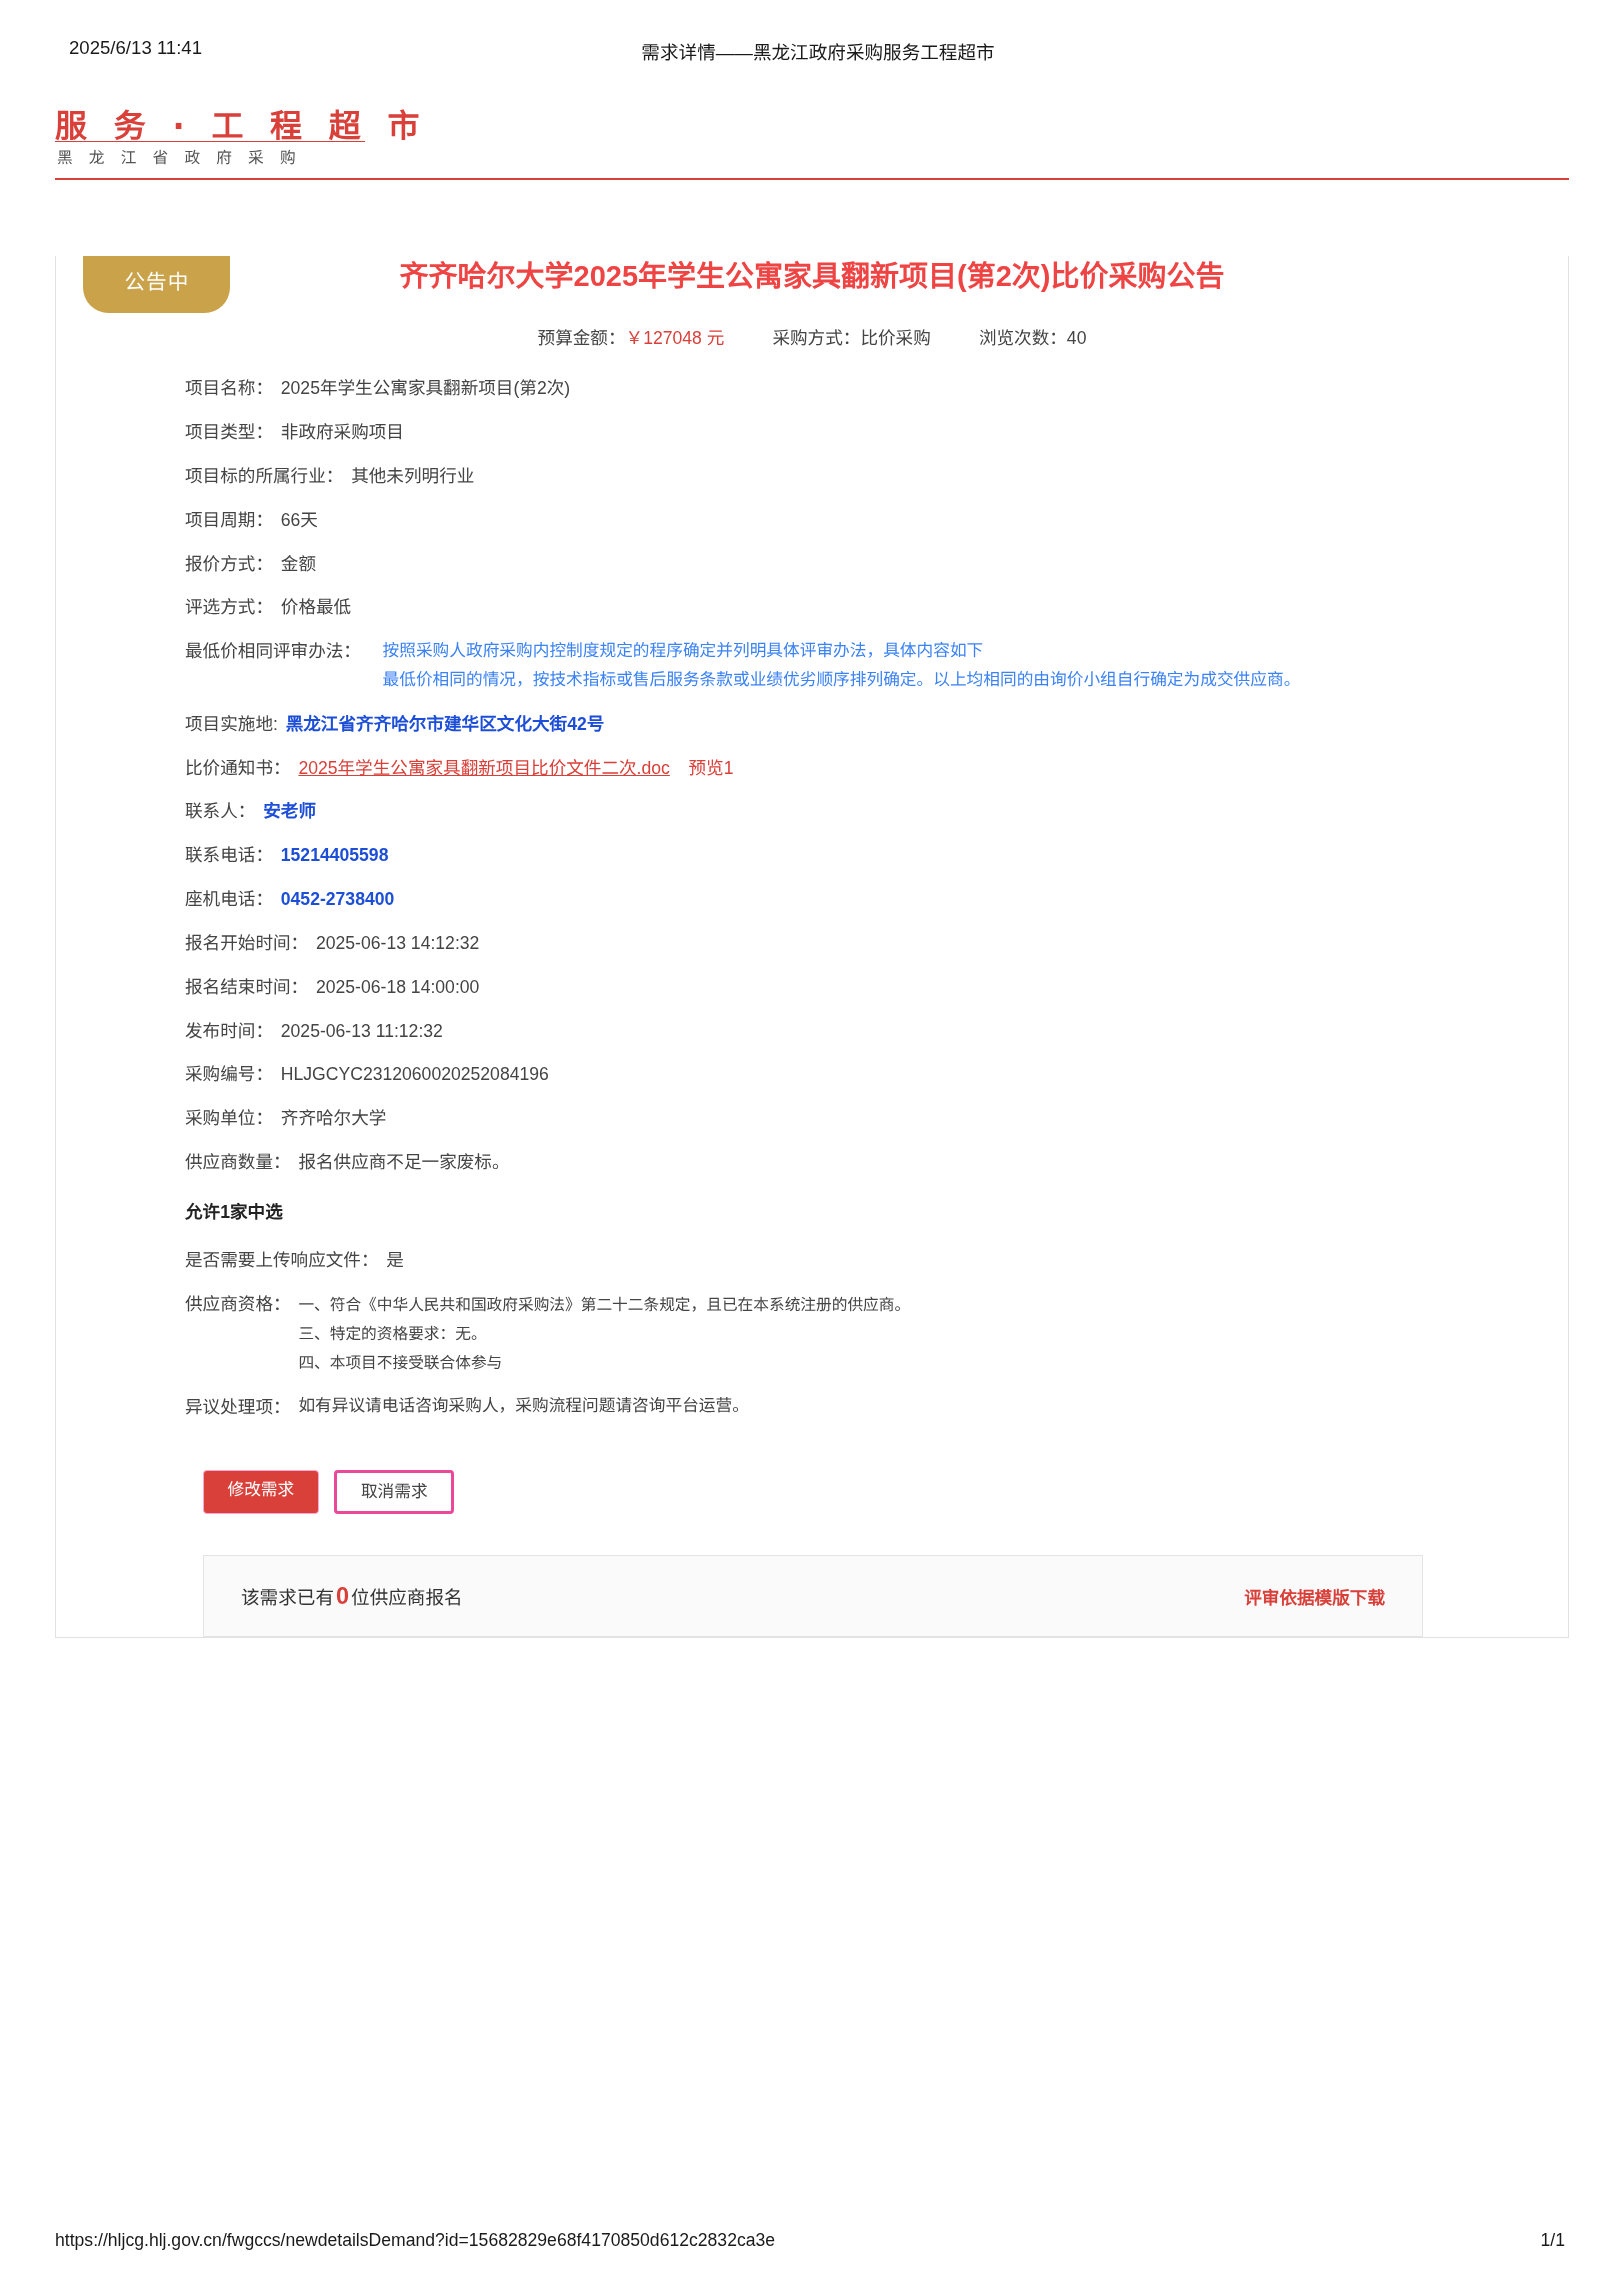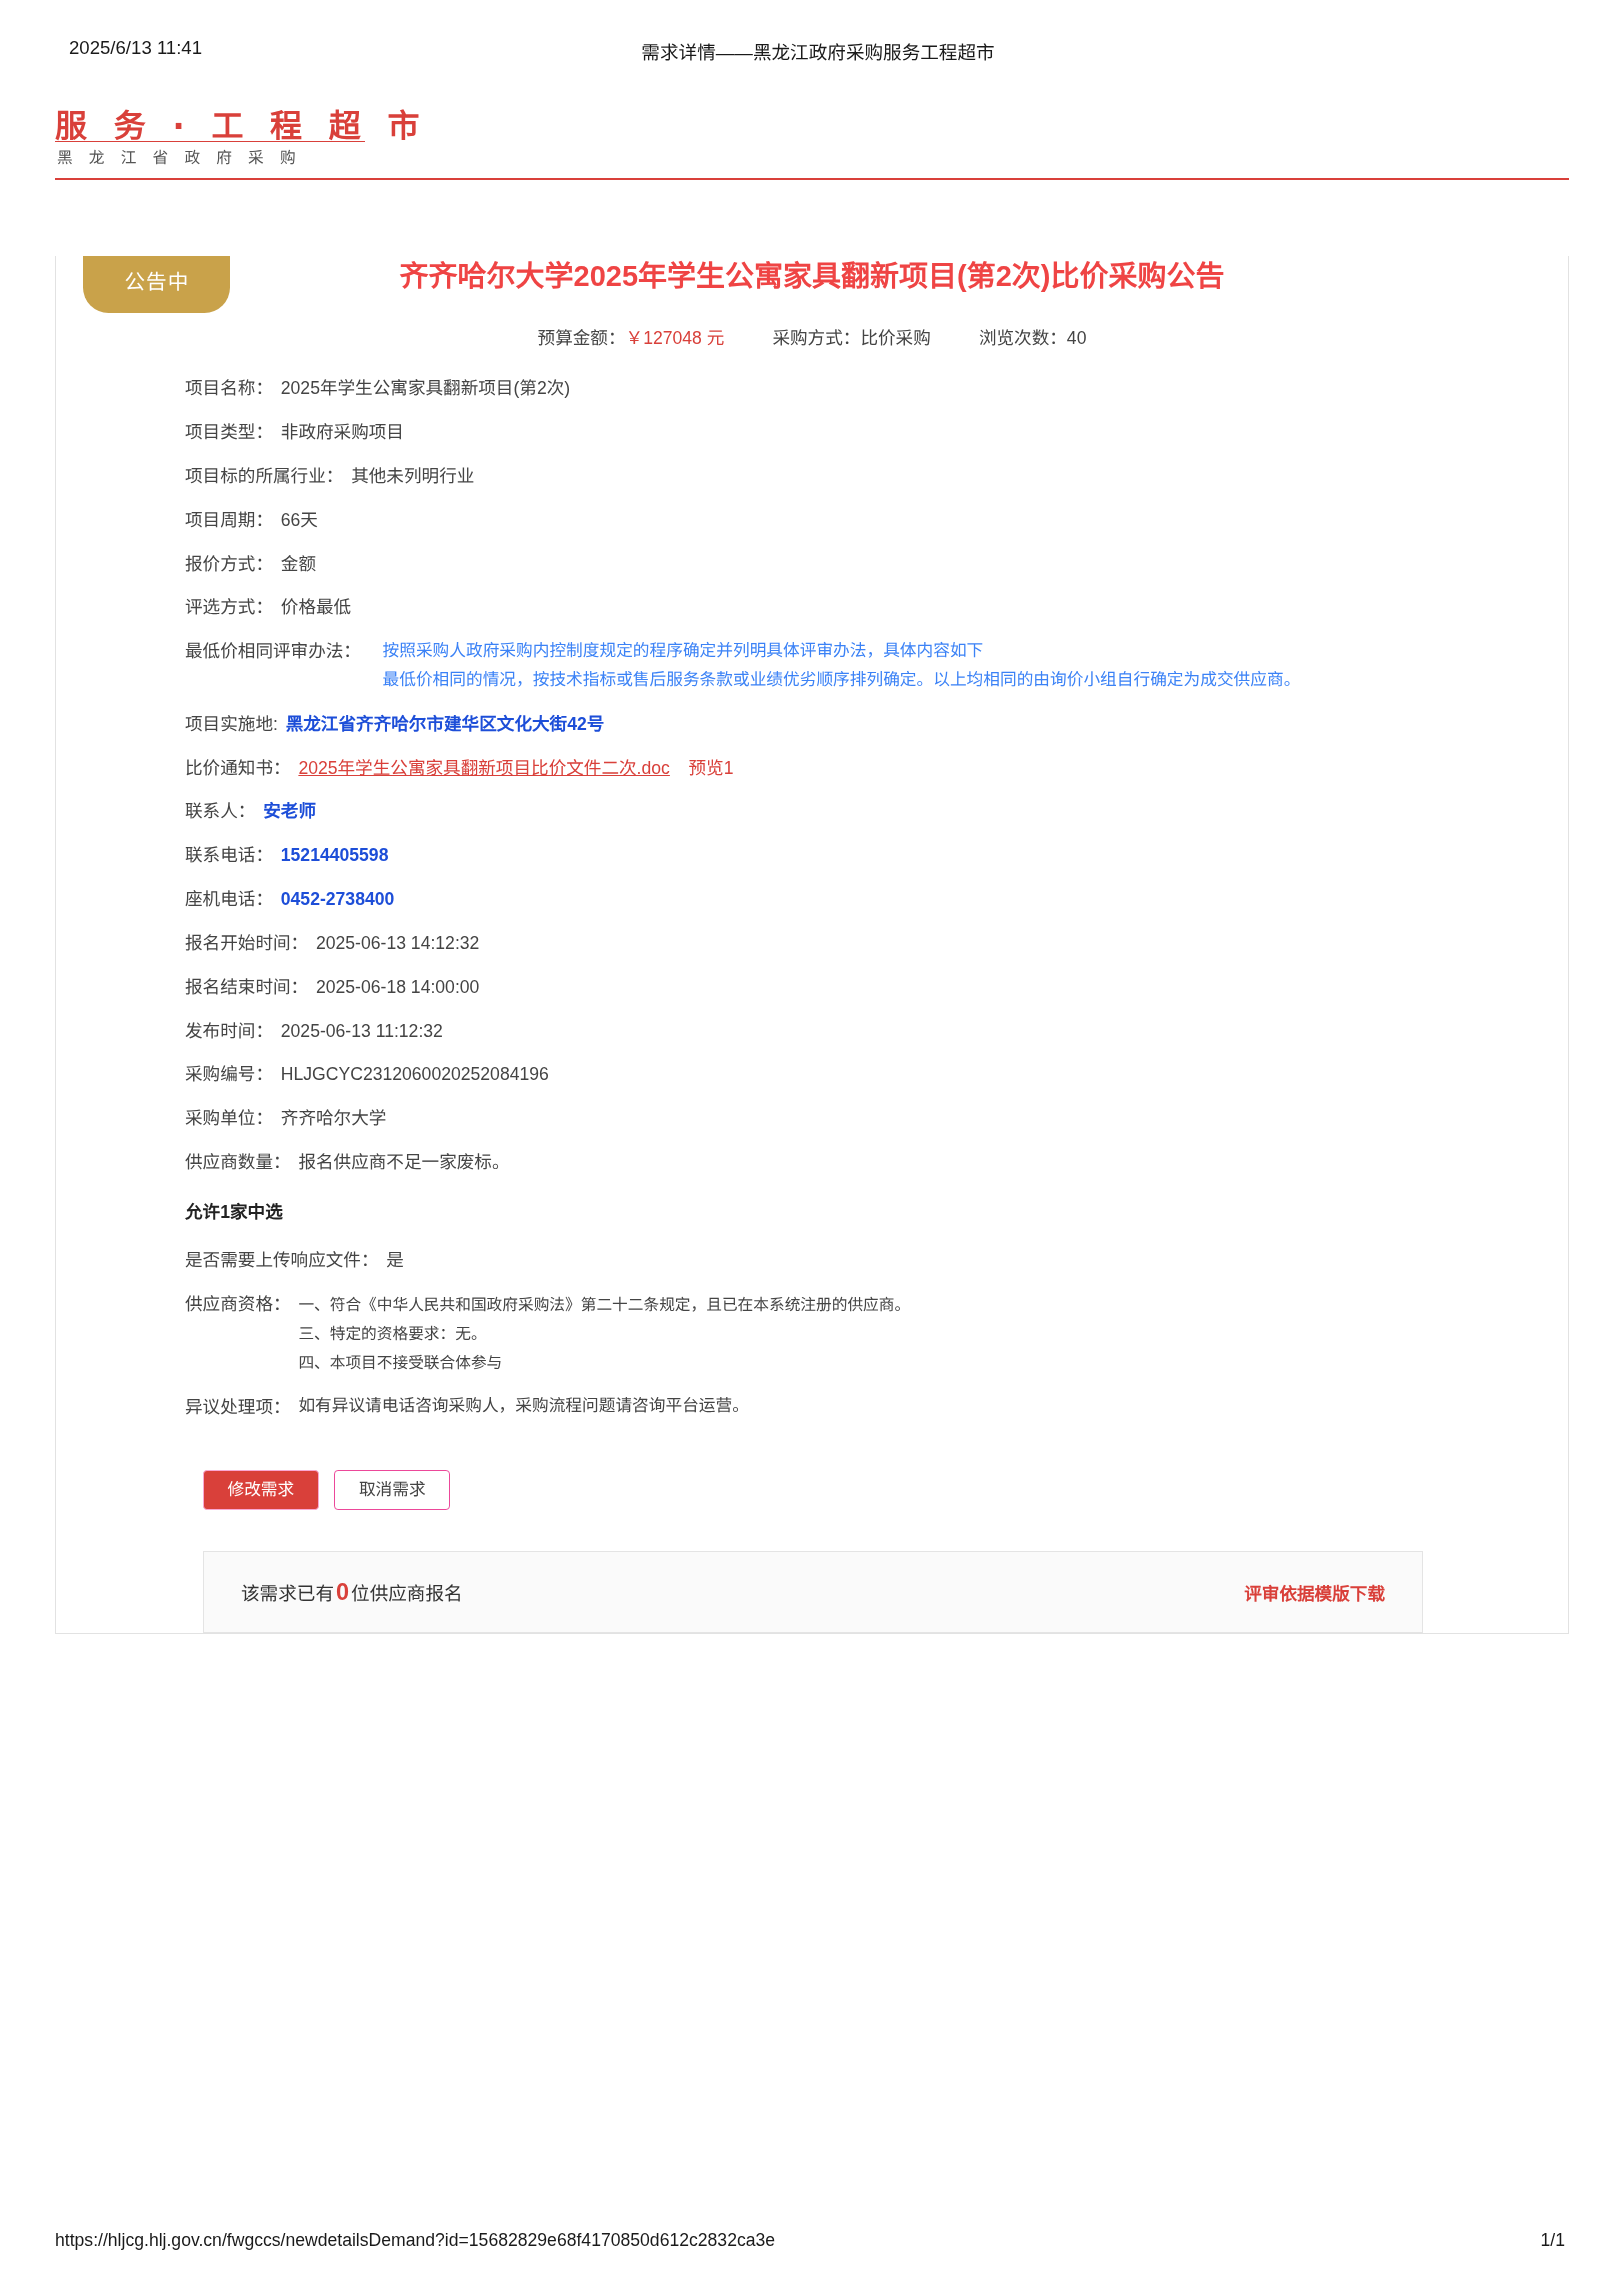--- a/index.html
+++ b/index.html
@@ -227,21 +227,21 @@
     border: 1px solid #f9a8d4;
     line-height: 1;
   }
   .btn-primary {
     background: #d9403a;
     color: #ffffff;
   }
   .btn-secondary {
     background: #ffffff;
     color: #444444;
-    border: 1px solid #ec4899;
+    border: 3px solid #ec4899;
   }
 
   
   .applicants {
     margin: 41px 147px 0 147px;
     width: 1220px;
     height: 82px;
     border: 1px solid #e4e4e4;
     background: #fafafa;
     display: flex;

